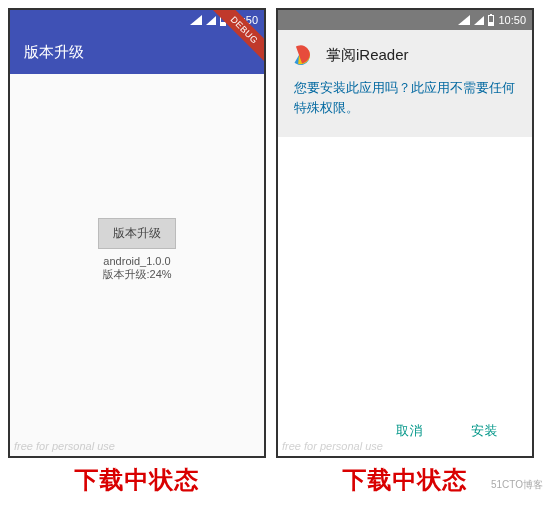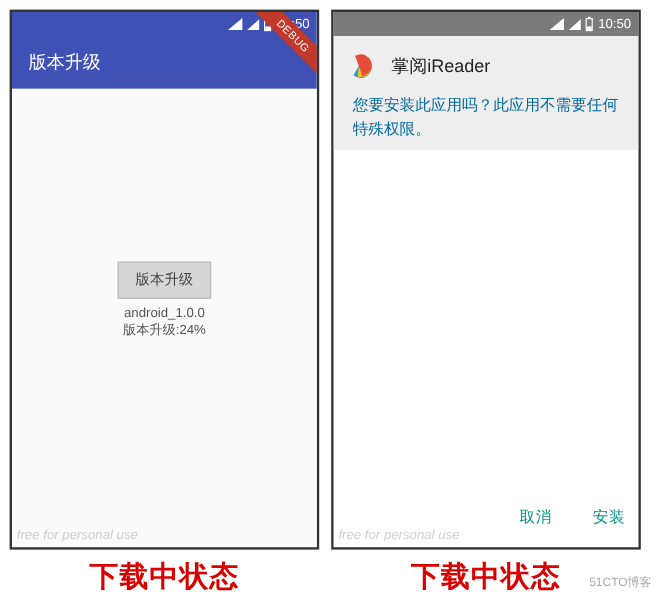--- a/index.html
+++ b/index.html
@@ -111,21 +111,21 @@
     .watermark {
       position: absolute;
       bottom: 4px; left: 4px;
       font-size: 11px;
       color: rgba(120,120,120,0.35);
       font-style: italic;
     }
     
     .install-card {
       background: #eeeeee;
-      padding: 14px 16px 8px 16px;
+      padding: 14px 16px 20px 16px;
     }
     .install-header {
       display: flex;
       align-items: center;
       gap: 10px;
       margin-bottom: 12px;
     }
     .app-icon {
       width: 22px; height: 22px;
       position: relative;
@@ -144,23 +144,23 @@
       color: #222;
     }
     .install-msg {
       font-size: 13px;
       color: #0369a1;
       line-height: 1.5;
     }
     .body-area.white { background: #fff; top: 20px; }
     .install-actions {
       position: absolute;
-      bottom: 10px; right: 7px;
-      display: flex;
-      gap: 26px;
+      bottom: 10px; right: 30px;
+      display: flex;
+      gap: 40px;
     }
     .flat-btn {
       background: none;
       border: none;
       color: #009688;
       font-size: 13px;
       font-weight: 500;
       letter-spacing: 0.5px;
       padding: 6px 4px;
       cursor: pointer;

